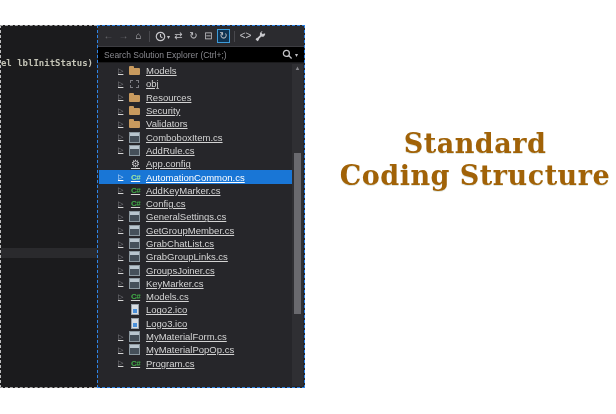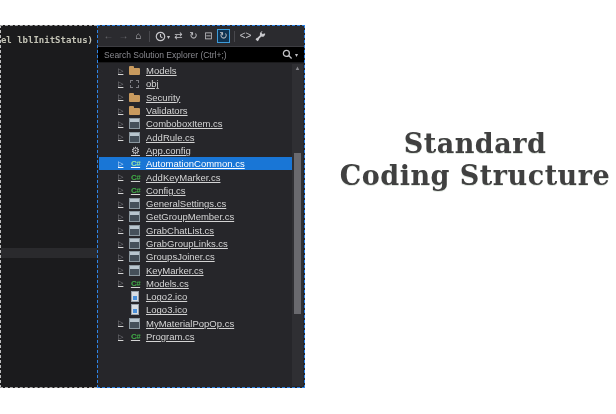--- a/index.html
+++ b/index.html
@@ -7,21 +7,21 @@
     width:616px;height:414px;background:#ffffff;position:relative;overflow:hidden;
     font-family:"Liberation Sans", sans-serif;
   }
   
   .editor{
     position:absolute;left:0;top:25px;width:97px;height:363px;background:#1b1b1d;
     border-top:1px dashed #a8a8a8;border-bottom:1px dashed #a8a8a8;border-left:1px dashed #bdbdbd;
     box-sizing:border-box;overflow:hidden;
   }
   .code-line{
-    position:absolute;top:9px;right:4px;white-space:nowrap;
+    position:absolute;top:32px;right:4px;white-space:nowrap;
     font-family:"DejaVu Sans Mono", monospace;font-size:9px;font-weight:bold;color:#c3c3b6;
   }
   .editor-band{position:absolute;top:222px;left:0;width:100%;height:10px;background:#2a2a2d;}
 
   
   .panel{
     position:absolute;left:97px;top:25px;width:208px;height:363px;background:#26262a;
     border:1px dashed #2d84e8;box-sizing:border-box;overflow:hidden;
   }
   .toolbar{height:20px;display:flex;align-items:center;padding:0 3px;background:#2b2b2f;}
@@ -60,21 +60,21 @@
     border:1px solid #98a2aa;background:#d9dde1;}
   .icon.image::after{content:"";position:absolute;left:4px;top:5px;width:4px;height:4px;background:#4a90d9;}
   .scrollbar{position:absolute;right:1px;top:38px;bottom:1px;width:11px;background:#2f2f33;}
   .scroll-up{position:absolute;top:1px;left:0;width:11px;text-align:center;font-size:6px;color:#8a8a8f;}
   .scroll-thumb{position:absolute;left:2px;width:7px;top:89px;height:161px;background:#69696e;}
 
   
   .caption{
     position:absolute;left:334px;top:128px;width:282px;text-align:center;
     font-family:"DejaVu Serif", serif;font-weight:bold;font-size:27px;line-height:1.2;
-    color:#404040;letter-spacing:0.5px;text-shadow:0 1px 0 rgba(40,90,40,0.15);
+    color:#a16207;letter-spacing:0.5px;text-shadow:0 1px 0 rgba(40,90,40,0.15);
   }
   svg{display:block;}
 </style>
 </head>
 <body>
 
 <div class="editor">
   <div class="code-line">el lblInitStatus)</div>
   <div class="editor-band"></div>
 </div>
@@ -122,20 +122,25 @@
         <span>Models</span>
       </div>
       <div class="row">
         <span class="arrow">▷</span>
         <span class="icon folder-dashed"></span>
         <span>obj</span>
       </div>
       <div class="row">
         <span class="arrow">▷</span>
         <span class="icon folder"></span>
+        <span>Resources</span>
+      </div>
+      <div class="row">
+        <span class="arrow">▷</span>
+        <span class="icon folder"></span>
         <span>Security</span>
       </div>
       <div class="row">
         <span class="arrow">▷</span>
         <span class="icon folder"></span>
         <span>Validators</span>
       </div>
       <div class="row">
         <span class="arrow">▷</span>
         <span class="icon form"></span>
@@ -203,20 +208,25 @@
       </div>
       <div class="row">
         <span class="arrow"></span>
         <span class="icon image"></span>
         <span>Logo2.ico</span>
       </div>
       <div class="row">
         <span class="arrow"></span>
         <span class="icon image"></span>
         <span>Logo3.ico</span>
+      </div>
+      <div class="row">
+        <span class="arrow">▷</span>
+        <span class="icon form"></span>
+        <span>MyMaterialForm.cs</span>
       </div>
       <div class="row">
         <span class="arrow">▷</span>
         <span class="icon form"></span>
         <span>MyMaterialPopOp.cs</span>
       </div>
       <div class="row">
         <span class="arrow">▷</span>
         <span class="icon csharp">C#</span>
         <span>Program.cs</span>

